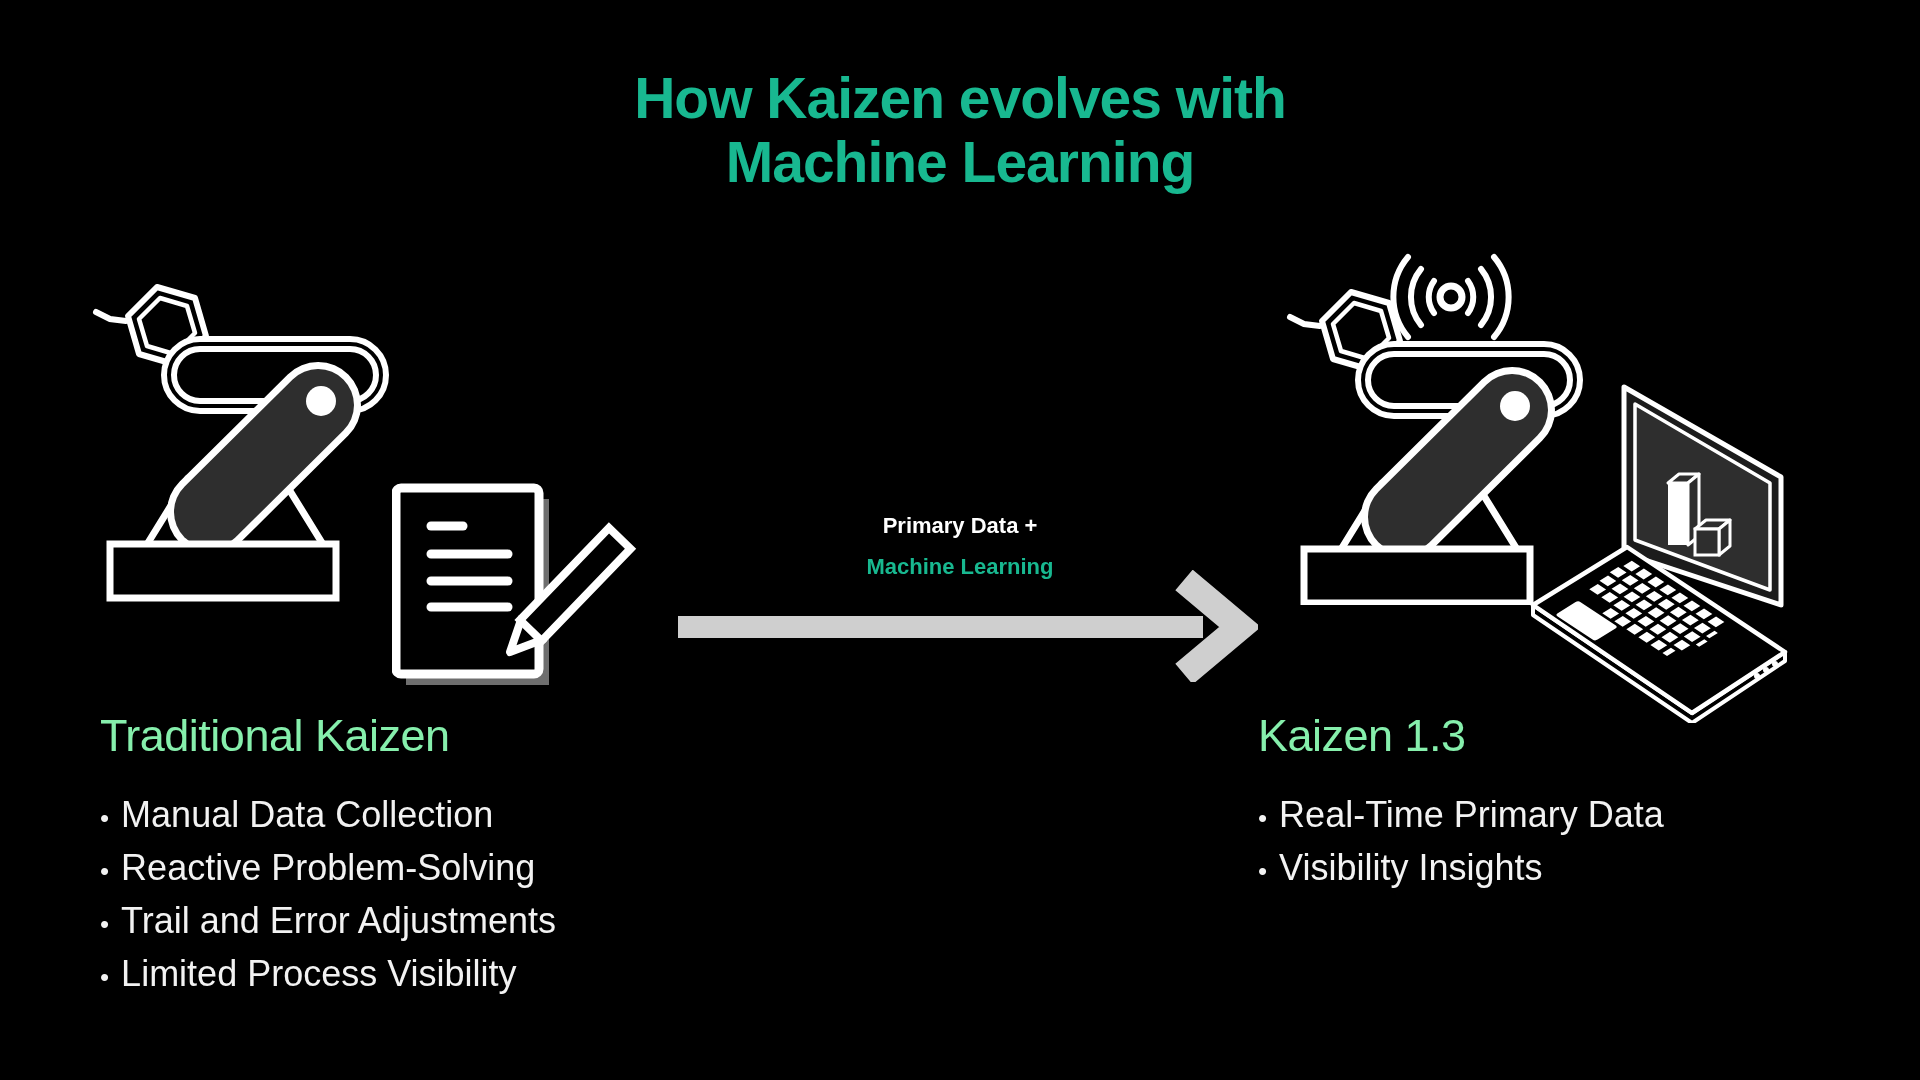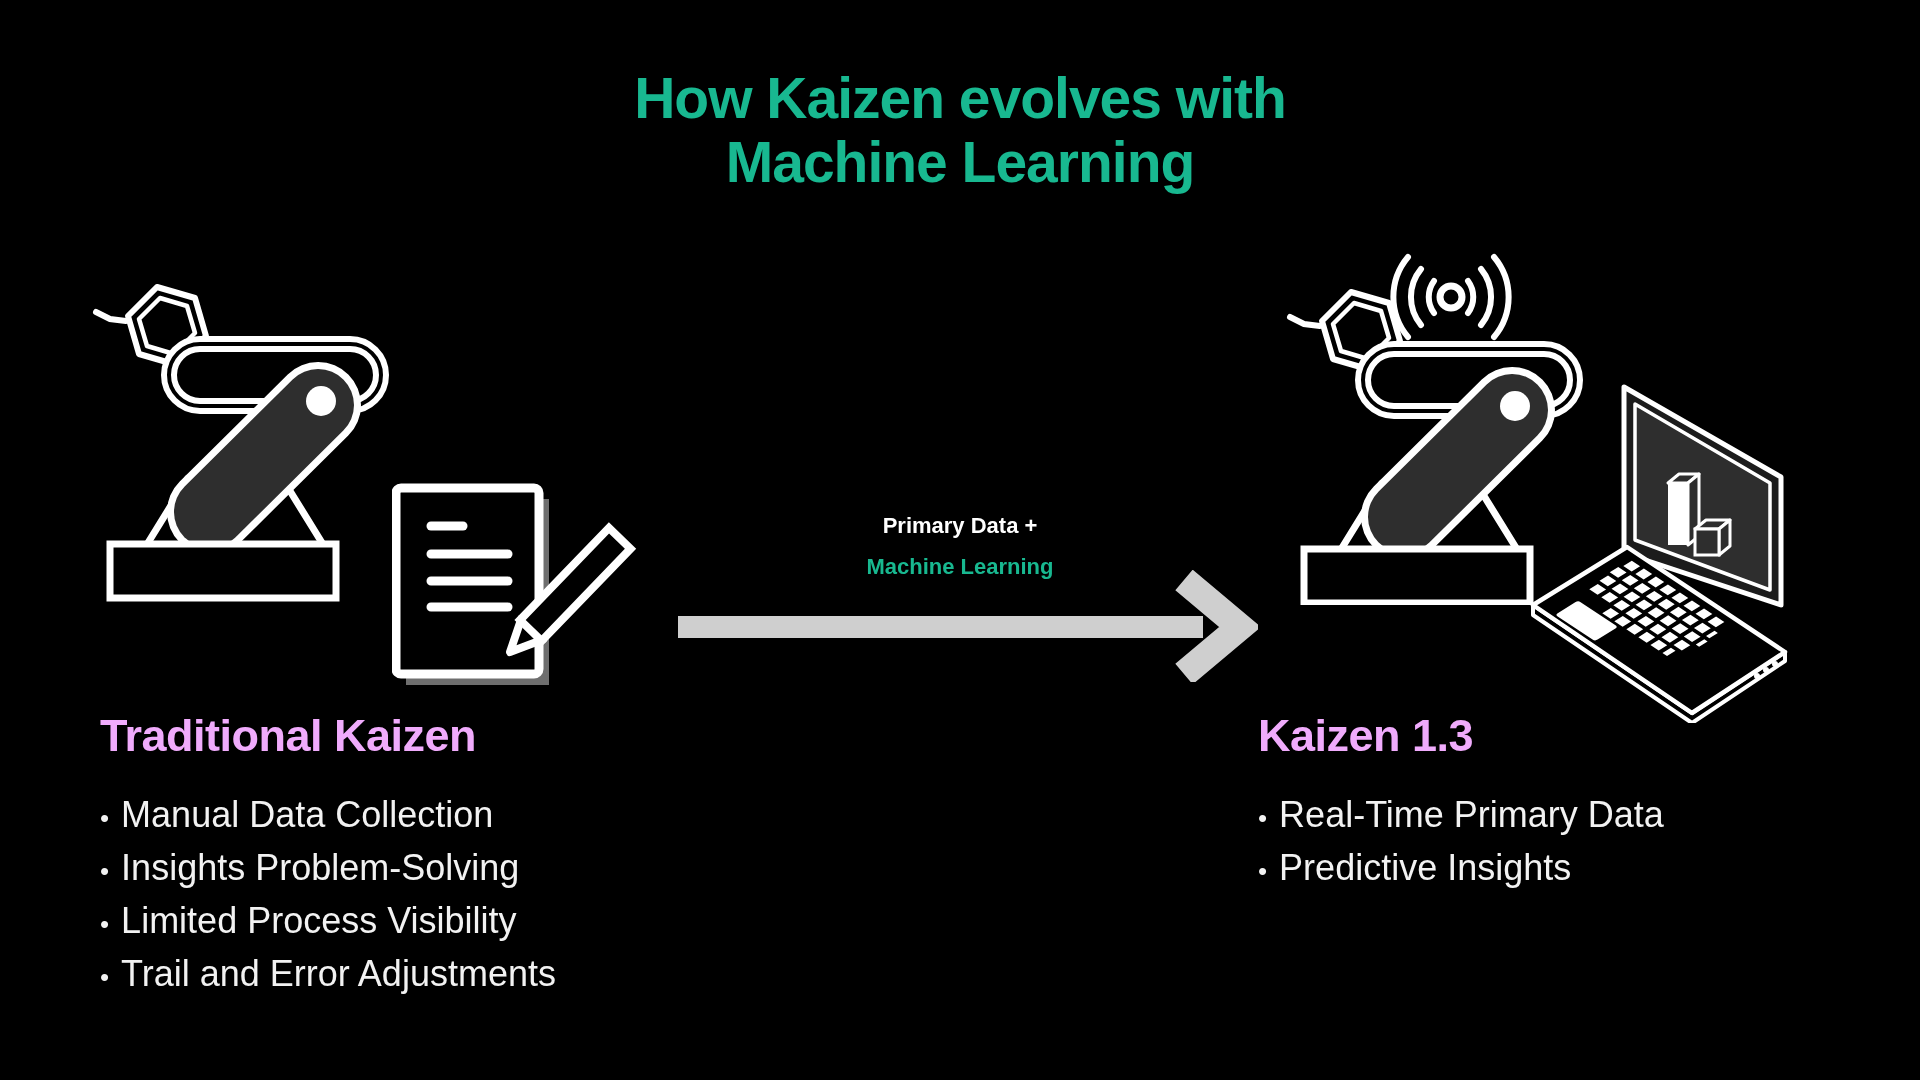--- a/index.html
+++ b/index.html
@@ -3,21 +3,21 @@
 <meta charset="utf-8">
 <style>
   html,body{margin:0;padding:0;background:#000;}
   .slide{position:relative;width:1920px;height:1080px;background:#000;overflow:hidden;
          font-family:"Liberation Sans",sans-serif;color:#fff;}
   .abs{position:absolute;}
   
   .title{left:0;right:0;top:66px;text-align:center;color:#18B890;
          font-size:57px;font-weight:700;line-height:64px;letter-spacing:-1px;}
   
-  .heading{font-size:45px;font-weight:700;letter-spacing:-0.5px;color:#f0abfc;}
+  .heading{font-size:45px;font-weight:400;letter-spacing:-0.5px;color:#86efac;}
   .heading.left{left:100px;top:710px;}
   .heading.right{left:1258px;top:710px;}
   
   ul.bullets{list-style:none;margin:0;padding:0;font-size:36px;color:#F2F2F2;}
   ul.bullets li{line-height:50px;white-space:nowrap;}
   ul.bullets li::before{content:"\2022";margin-right:12px;font-size:26px;}
   .bullets.left{left:100px;top:790px;}
   .bullets.right{left:1258px;top:790px;}
   
   .transition{left:0;right:0;top:505px;text-align:center;font-size:22px;font-weight:700;line-height:41px;}
@@ -67,23 +67,23 @@
     <line x1="39" y1="129" x2="116" y2="129" stroke="#fff" stroke-width="9" stroke-linecap="round"></line>
     <g transform="translate(118,174) rotate(-46)">
       <polygon points="0,0 32,-15 32,15" fill="#000" stroke="#fff" stroke-width="8" stroke-linejoin="round"></polygon>
       <rect x="30" y="-15" width="128" height="30" fill="#000" stroke="#fff" stroke-width="8"></rect>
     </g>
   </svg>
 
   <div class="abs heading left">Traditional Kaizen</div>
   <ul class="abs bullets left">
     <li>Manual Data Collection</li>
-    <li>Insights Problem-Solving</li>
+    <li>Reactive Problem-Solving</li>
+    <li>Trail and Error Adjustments</li>
     <li>Limited Process Visibility</li>
-    <li>Trail and Error Adjustments</li>
   </ul>
 
   <div class="abs transition">
     <div class="l1">Primary Data +</div>
     <div class="l2">Machine Learning</div>
   </div>
 
   <svg class="abs" style="left:678px;top:570px;" width="580" height="112" viewBox="0 0 580 112">
     <rect x="0" y="46" width="525" height="22" fill="#CFCFCF"></rect>
     <polyline points="506,10 562,57 506,104" fill="none" stroke="#CFCFCF" stroke-width="27"></polyline>
@@ -128,16 +128,16 @@
     <g fill="#fff">
       <circle cx="250" cy="281" r="3"></circle>
       <circle cx="241" cy="287" r="3"></circle>
       <circle cx="232" cy="293" r="3"></circle>
     </g>
   </svg>
 
   <div class="abs heading right">Kaizen 1.3</div>
   <ul class="abs bullets right">
     <li>Real-Time Primary Data</li>
-    <li>Predictive Insights</li>
+    <li>Visibility Insights</li>
   </ul>
 
 </div>
 
 </body></html>

